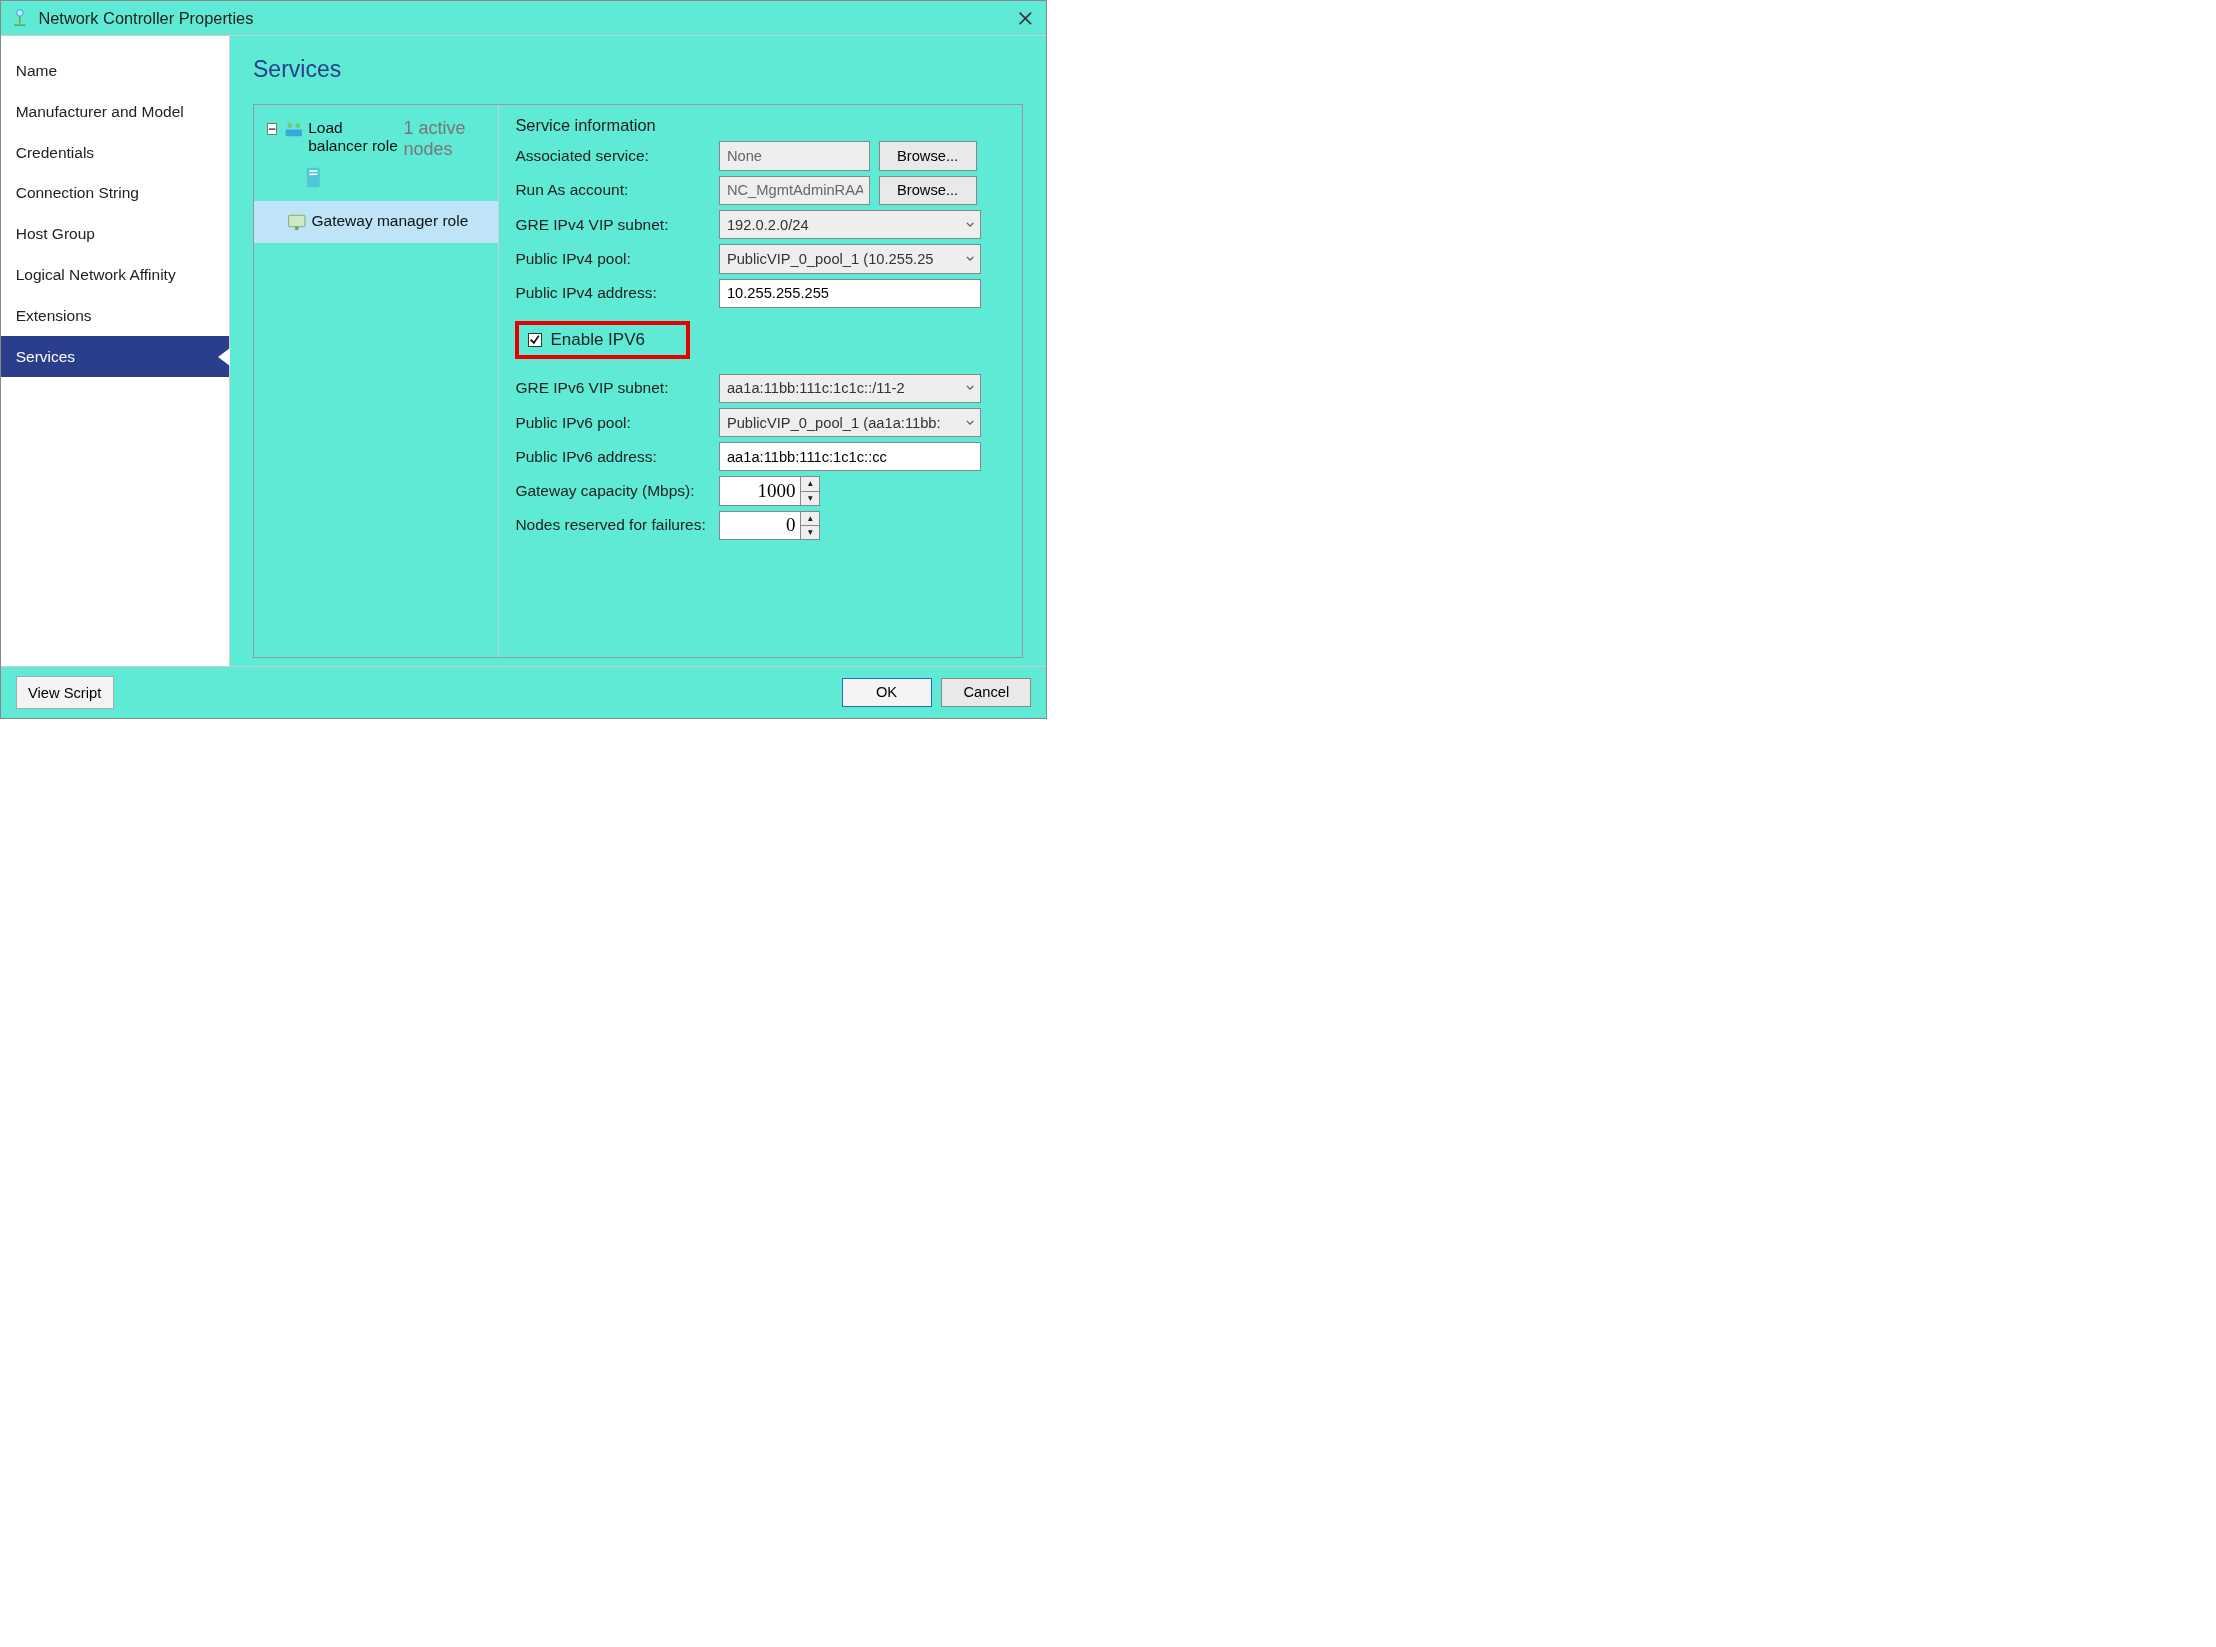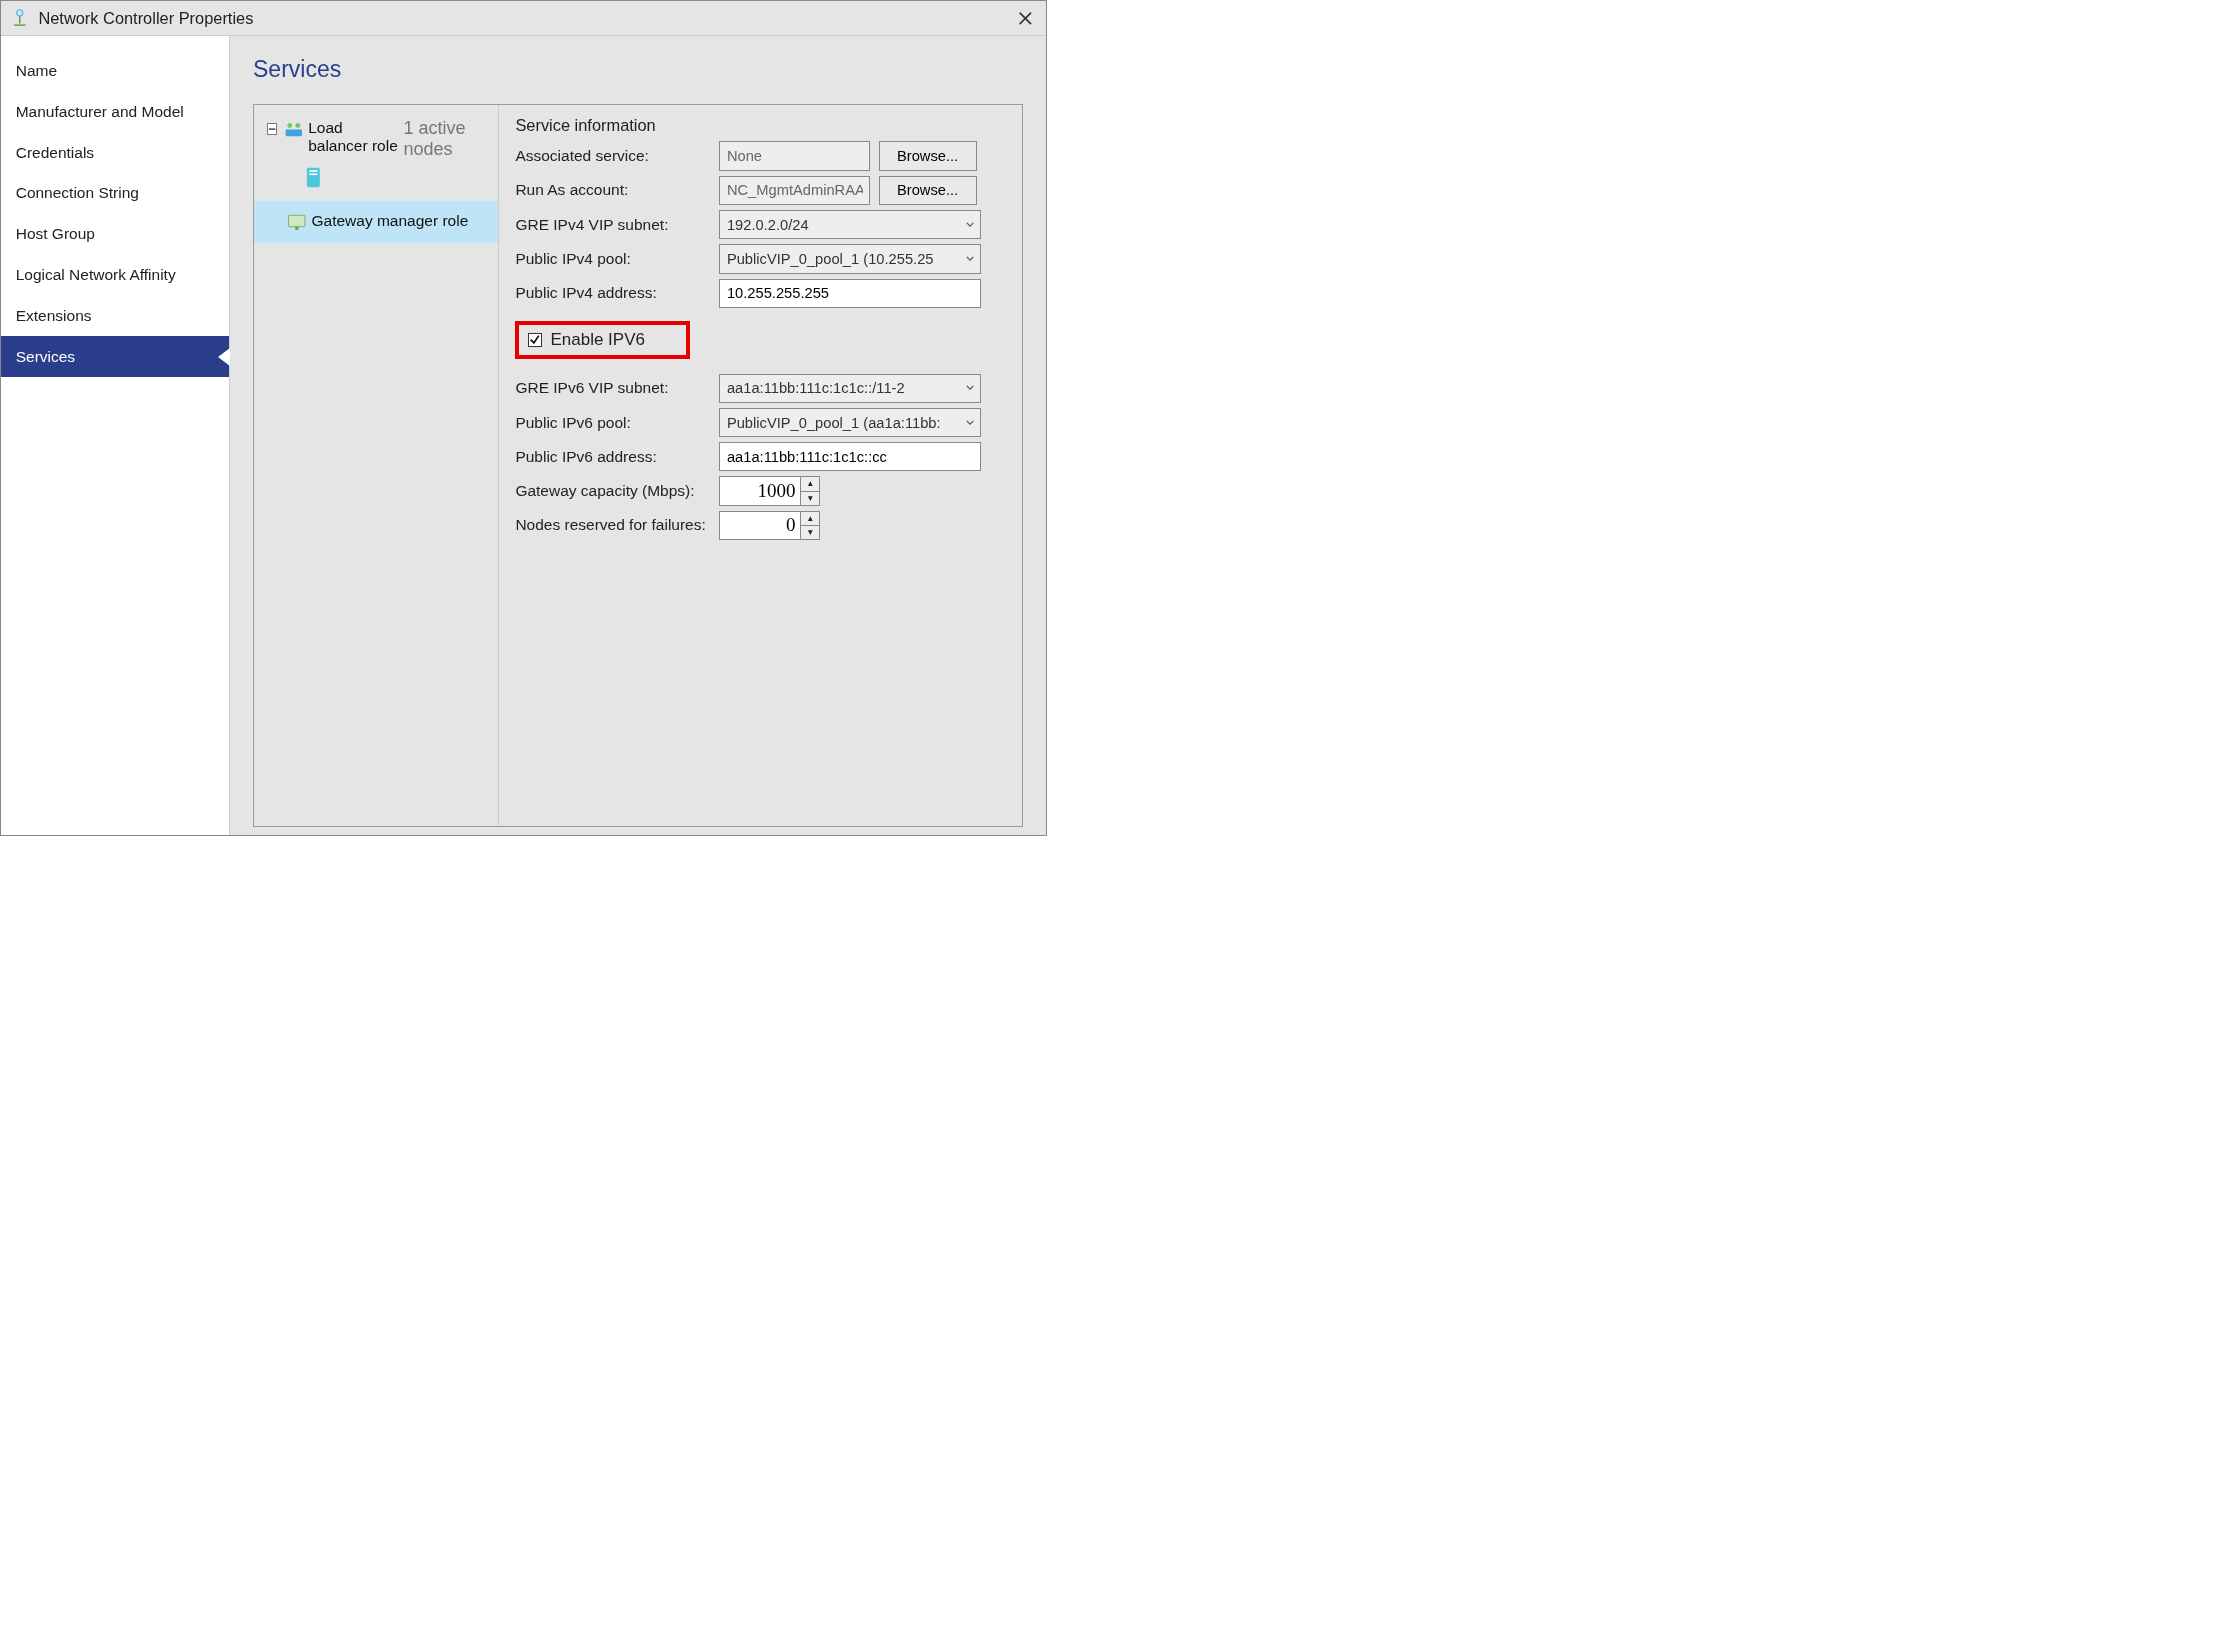--- a/index.html
+++ b/index.html
@@ -1,17 +1,17 @@
 <!DOCTYPE html>
 <html><head>
 <meta charset="utf-8">
 <style>
   * { box-sizing: border-box; }
   html, body { margin:0; padding:0; font-family: "Segoe UI", Arial, sans-serif; font-size: 17px; color:#222; background:#fff; }
-  .window { width:1047px; height:836px; border:0.8px solid #888; background:#e5e5e5; position:relative; display:flex; flex-direction:column; }
+  .window { width:1047px; height:719px; border:0.8px solid #888; background:#5eead4; position:relative; display:flex; flex-direction:column; }
   .titlebar { height:34px; display:flex; align-items:center; padding:0 8.2px; }
   .titlebar .appicon { width:21px; height:21px; margin-right:8.2px; display:flex; align-items:center; justify-content:center; }
   .titlebar .title { font-size:16.4px; color:#222; }
   .titlebar .close { margin-left:auto; font-size:21px; color:#333; padding:0 4.9px; cursor:pointer; }
   .body { flex:1; display:flex; border-top:0.8px solid #ccc; overflow:hidden; }
   .sidebar { width:229px; background:#fff; border-right:1.6px solid #d0d0d0; position:relative; }
   .sidebar .nav { display:flex; flex-direction:column; padding-top:14.7px; }
   .navitem { padding:11.4px 14.7px; font-size:15.5px; color:#222; cursor:pointer; position:relative; }
   .navitem.active { background:#2b3e8c; color:#fff; }
   .navitem.active::after {
@@ -261,14 +261,20 @@
                 </div>
               </div>
             </div>
           </div>
 
         </div>
       </div>
     </div>
   </div>
 
+  <div class="footer">
+    <button class="viewscript">View Script</button>
+    <span class="spacer"></span>
+    <button class="btn primary" style="min-width:90px">OK</button>
+    <button class="btn" style="min-width:90px">Cancel</button>
+  </div>
 </div>
 
 
 </body></html>

